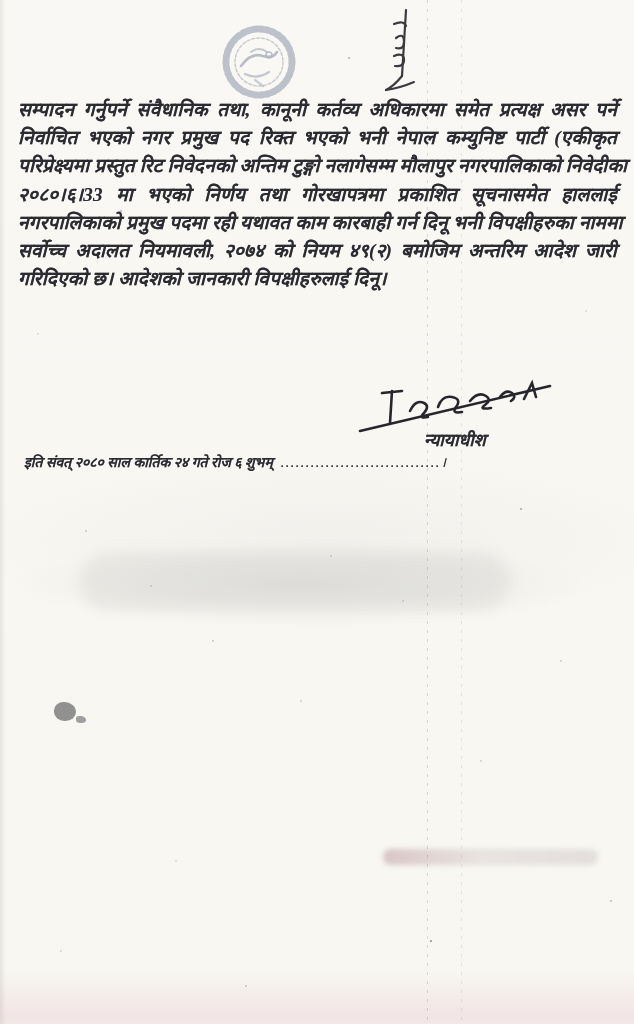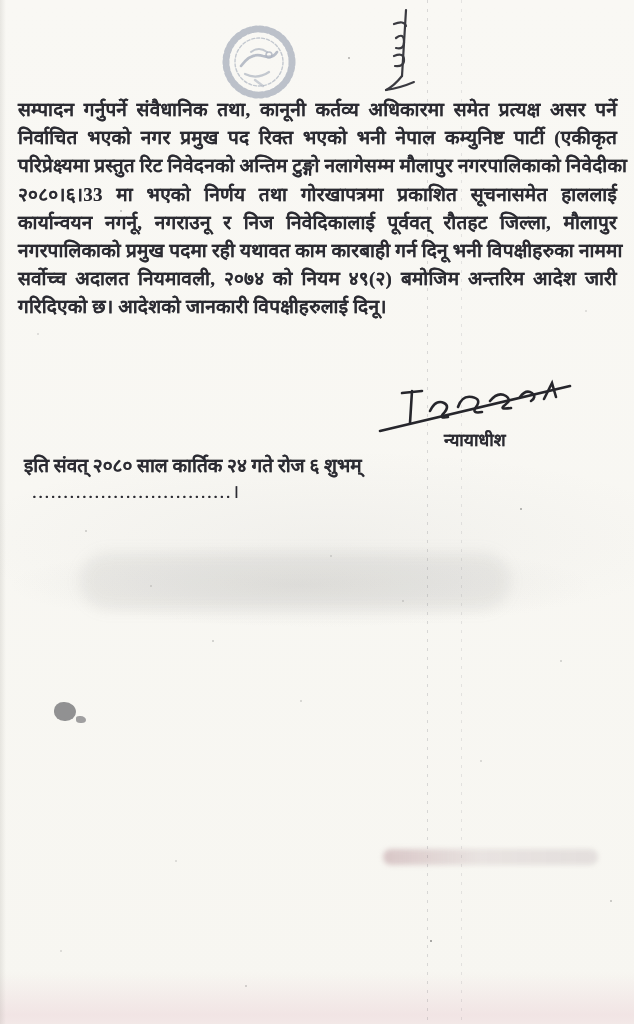--- a/index.html
+++ b/index.html
@@ -8,20 +8,21 @@
     width:634px;height:1024px;
     margin:0 auto;
     background:
       radial-gradient(ellipse 420px 60px at 300px 585px, rgba(120,120,125,0.10), rgba(120,120,125,0) 70%),
       radial-gradient(ellipse 500px 120px at 330px 540px, rgba(130,130,135,0.06), rgba(130,130,135,0) 75%),
       linear-gradient(to right, rgba(150,148,140,0.18) 0px, rgba(150,148,140,0) 6px),
       linear-gradient(to bottom, rgba(233,215,220,0) 972px, rgba(226,183,196,0.28) 1015px, rgba(226,183,196,0.22) 1024px),
       linear-gradient(#f9f8f4,#f7f6f1);
     overflow:hidden;
     font-family:"Liberation Serif","DejaVu Serif",serif;
+    font-style:italic;
   }
   
   .specks{position:absolute;top:0;left:0;width:2px;height:2px;border-radius:50%;
     box-shadow:
       120px 210px 0 0 rgba(60,60,60,.35), 348px 57px 0 0 rgba(60,60,60,.4),
       520px 508px 0 0 rgba(60,60,60,.45), 430px 940px 0 0 rgba(40,40,40,.5),
       212px 640px 0 0 rgba(90,90,90,.3), 85px 530px 0 0 rgba(90,90,90,.3),
       300px 700px 0 0 rgba(100,100,100,.28), 560px 660px 0 0 rgba(100,100,100,.3),
       175px 860px 0 0 rgba(110,110,110,.25), 60px 950px 0 0 rgba(110,110,110,.25),
       480px 760px 0 0 rgba(100,100,100,.25), 245px 985px 0 0 rgba(90,90,90,.3),
@@ -40,26 +41,26 @@
   .bleed{position:absolute;left:383px;top:849px;width:215px;height:16px;border-radius:8px;
     background:linear-gradient(to right, rgba(160,110,120,.35), rgba(150,120,130,.15) 45%, rgba(140,120,130,.18));
     filter:blur(2.5px);}
   .seal{position:absolute;left:211px;top:22px;width:96px;height:80px;opacity:.62;filter:blur(.6px);}
   .handnote{position:absolute;left:372px;top:4px;width:60px;height:100px;}
   .body-text{position:absolute;left:18px;right:17px;top:96px;color:#2b2b32;}
   .line{height:28.2px;font-size:19px;font-weight:600;letter-spacing:.2px;
     text-align:justify;text-align-last:justify;white-space:nowrap;overflow:visible;
     text-shadow:0 0 .5px rgba(43,43,50,.55);}
   .line.last{text-align:left;text-align-last:left;}
-  .sig-wrap{position:absolute;left:374px;top:377px;width:205px;height:76px;}
+  .sig-wrap{position:absolute;left:354px;top:377px;width:205px;height:76px;}
   .sig-svg{position:absolute;left:0;top:0;}
   .sig-title{position:absolute;left:70px;top:50px;font-size:17.5px;font-weight:600;color:#2b2b32;
     text-shadow:0 0 .5px rgba(43,43,50,.5);}
   .date-row{position:absolute;left:24px;top:452px;width:586px;display:flex;align-items:flex-start;
-    color:#2b2b32;font-size:19px;font-weight:600;text-shadow:0 0 .5px rgba(43,43,50,.5);flex-direction:column;}
+    color:#2b2b32;font-size:14px;font-weight:600;text-shadow:0 0 .5px rgba(43,43,50,.5);}
   .date-dots{flex:0 0 auto;margin-left:8px;letter-spacing:1.5px;font-weight:400;}
 </style>
 </head>
 <body>
 
 <div class="page">
 
   <div class="specks"></div>
   <div class="fold f1"></div>
   <div class="fold f2"></div>
@@ -88,21 +89,20 @@
       <path d="M30 72 q-8 10 -16 14"></path>
       <path d="M14 86 q14 -2 28 -8" stroke-width="2"></path>
     </g>
   </svg>
 
   <div class="body-text">
     <div class="line">सम्पादन गर्नुपर्ने संवैधानिक तथा, कानूनी कर्तव्य अधिकारमा समेत प्रत्यक्ष असर पर्ने</div>
     <div class="line">निर्वाचित भएको नगर प्रमुख पद रिक्त भएको भनी नेपाल कम्युनिष्ट पार्टी (एकीकृत</div>
     <div class="line">परिप्रेक्ष्यमा प्रस्तुत रिट निवेदनको अन्तिम टुङ्गो नलागेसम्म मौलापुर नगरपालिकाको निवेदीका</div>
     <div class="line">२०८०।६।33 मा भएको निर्णय तथा गोरखापत्रमा प्रकाशित सूचनासमेत हाललाई</div>
-    <div class="line">कार्यान्वयन नगर्नू, नगराउनू र निज निवेदिकालाई पूर्ववत् रौतहट जिल्ला, मौलापुर</div>
     <div class="line">नगरपालिकाको प्रमुख पदमा रही यथावत काम कारबाही गर्न दिनू भनी विपक्षीहरुका नाममा</div>
     <div class="line">सर्वोच्च अदालत नियमावली, २०७४ को नियम ४९(२) बमोजिम अन्तरिम आदेश जारी</div>
     <div class="line last">गरिदिएको छ। आदेशको जानकारी विपक्षीहरुलाई दिनू।</div>
   </div>
 
   <div class="sig-wrap">
     <svg class="sig-svg" width="205" height="60" viewBox="0 0 205 60">
       <g stroke="#26262c" fill="none" stroke-width="2.6" stroke-linecap="round">
         <path d="M6 54 L196 9"></path>
         <path d="M38 14 l-2 32 M28 16 l20 -2"></path>

